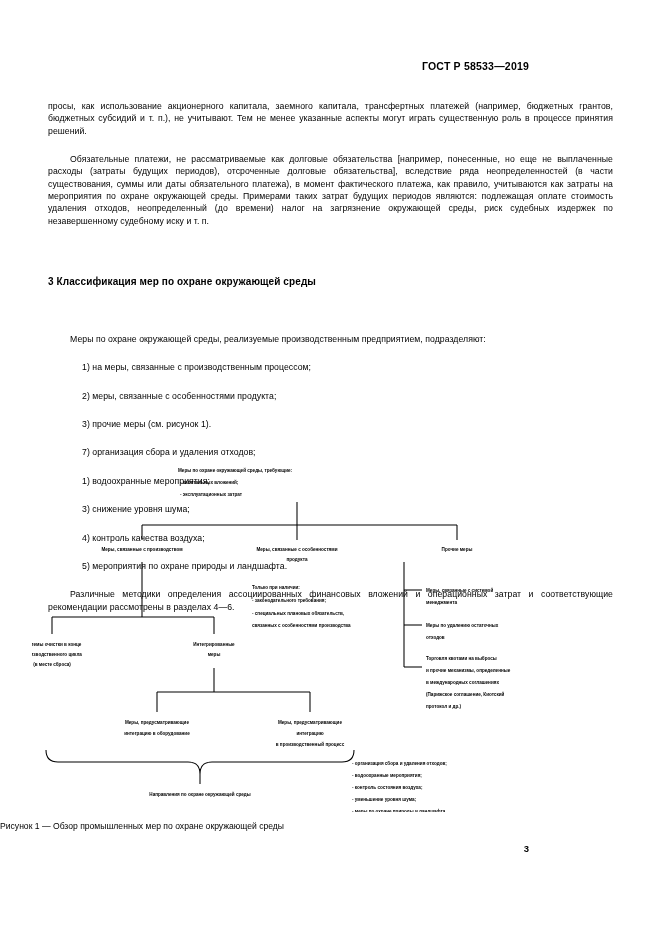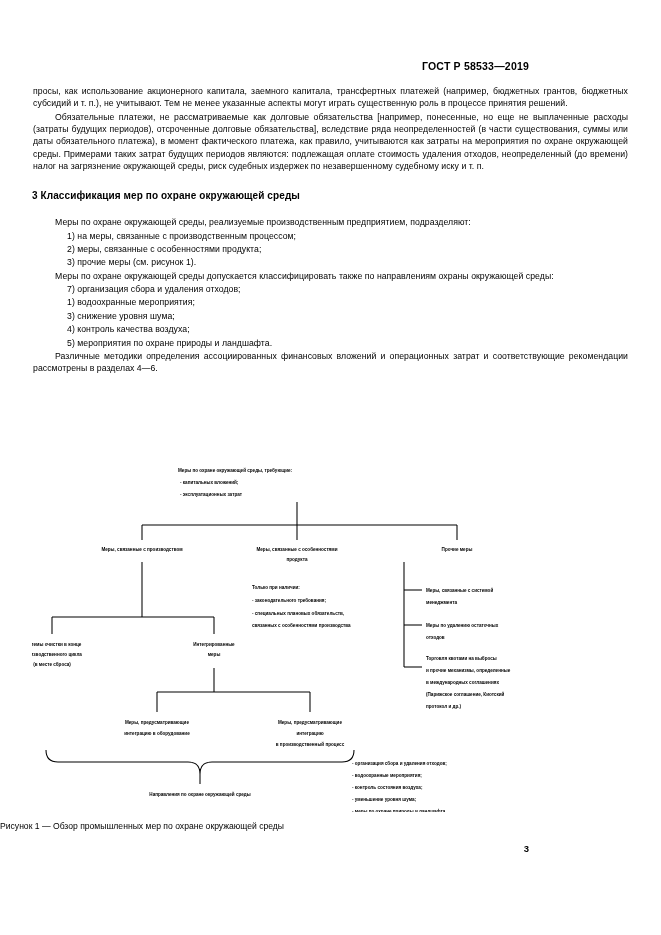--- a/index.html
+++ b/index.html
@@ -28,31 +28,31 @@
     font-weight: bold;
     letter-spacing: 0.2px;
   }
   .content {
     position: absolute;
     left: 32px;
     top: 84px;
     width: 597px;
   }
   p.body {
-    margin: 1px;
+    margin: 16px;
     font-size: 8.7px;
     line-height: 12.35px;
     text-align: justify;
     text-justify: inter-word;
     letter-spacing: 0.05px;
   }
   p.ind { text-indent: 22px; }
   p.list { text-indent: 34px; }
   h3.section {
-    margin: 0;
+    margin: 16px;
     font-size: 10px;
     font-weight: bold;
     letter-spacing: 0.1px;
   }
   .sp-sec-before { height: 17px; }
   .sp-sec-after { height: 14px; }
 
   
   #figure {
     position: absolute;
@@ -100,21 +100,20 @@
     <p class="body ind">Обязательные платежи, не рассматриваемые как долговые обязательства [например, понесенные, но еще не выплаченные расходы (затраты будущих периодов), отсроченные долговые обязательства], вследствие ряда неопределенностей (в части существования, суммы или даты обязательного платежа), в момент фактического платежа, как правило, учитываются как затраты на мероприятия по охране окружающей среды. Примерами таких затрат будущих периодов являются: подлежащая оплате стоимость удаления отходов, неопределенный (до времени) налог на загрязнение окружающей среды, риск судебных издержек по незавершенному судебному иску и т. п.</p>
 
     <div class="sp-sec-before"></div>
     <h3 class="section">3 Классификация мер по охране окружающей среды</h3>
     <div class="sp-sec-after"></div>
 
     <p class="body ind">Меры по охране окружающей среды, реализуемые производственным предприятием, подразделяют:</p>
     <p class="body list">1) на меры, связанные с производственным процессом;</p>
     <p class="body list">2) меры, связанные с особенностями продукта;</p>
     <p class="body list">3) прочие меры (см. рисунок 1).</p>
-    <p class="body ind">Меры по охране окружающей среды допускается классифицировать также по направлениям охраны окружающей среды:</p>
     <p class="body list">7) организация сбора и удаления отходов;</p>
     <p class="body list">1) водоохранные мероприятия;</p>
     <p class="body list">3) снижение уровня шума;</p>
     <p class="body list">4) контроль качества воздуха;</p>
     <p class="body list">5) мероприятия по охране природы и ландшафта.</p>
     <p class="body ind">Различные методики определения ассоциированных финансовых вложений и операционных затрат и соответствующие рекомендации рассмотрены в разделах 4—6.</p>
   </div>
 
   <div id="figure">
     <svg width="597" height="350" viewBox="0 0 597 350" xmlns="http://www.w3.org/2000/svg">

